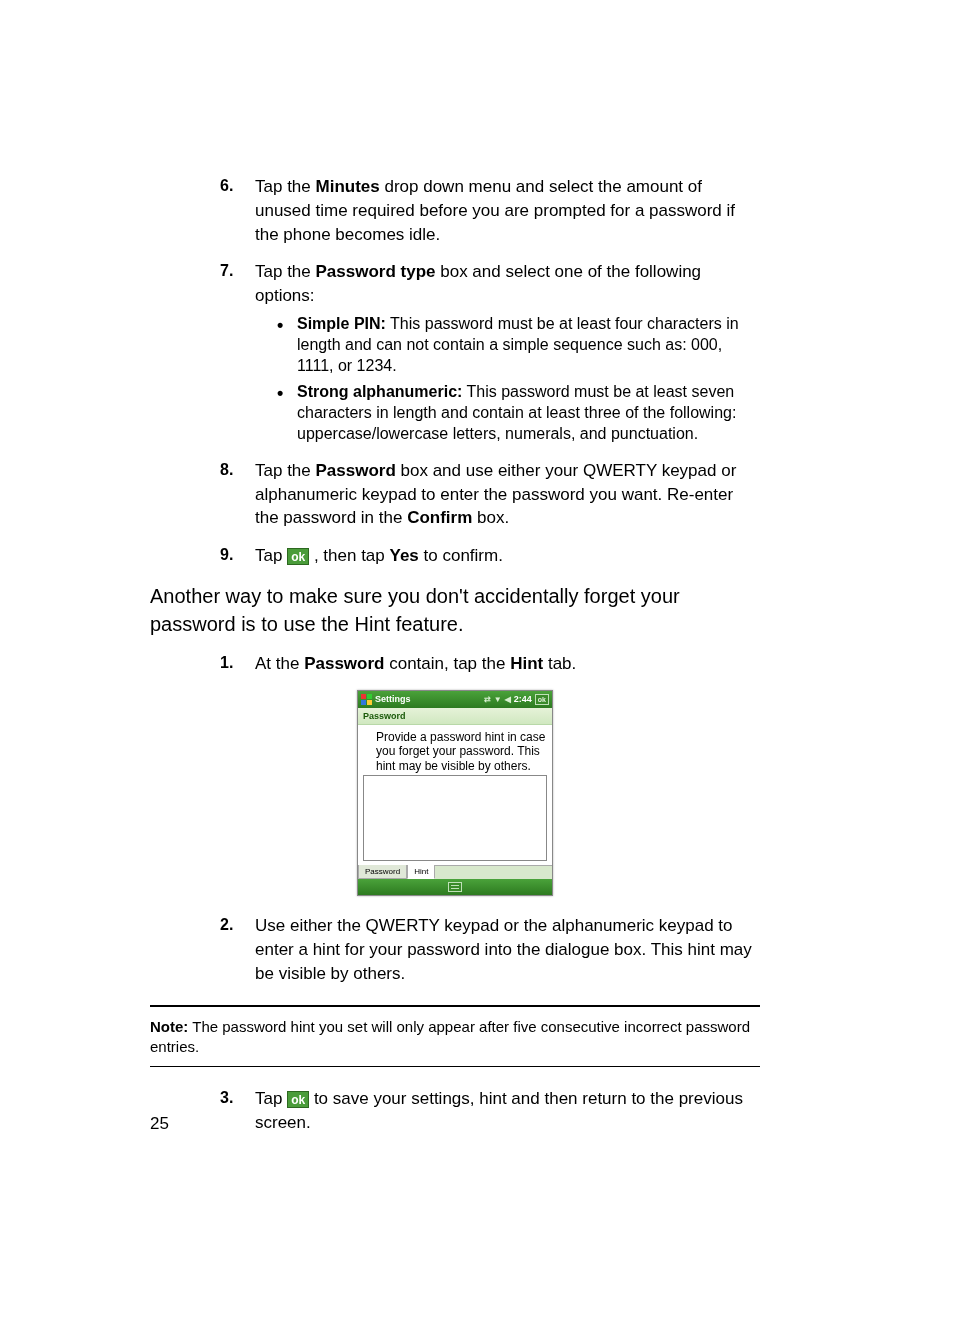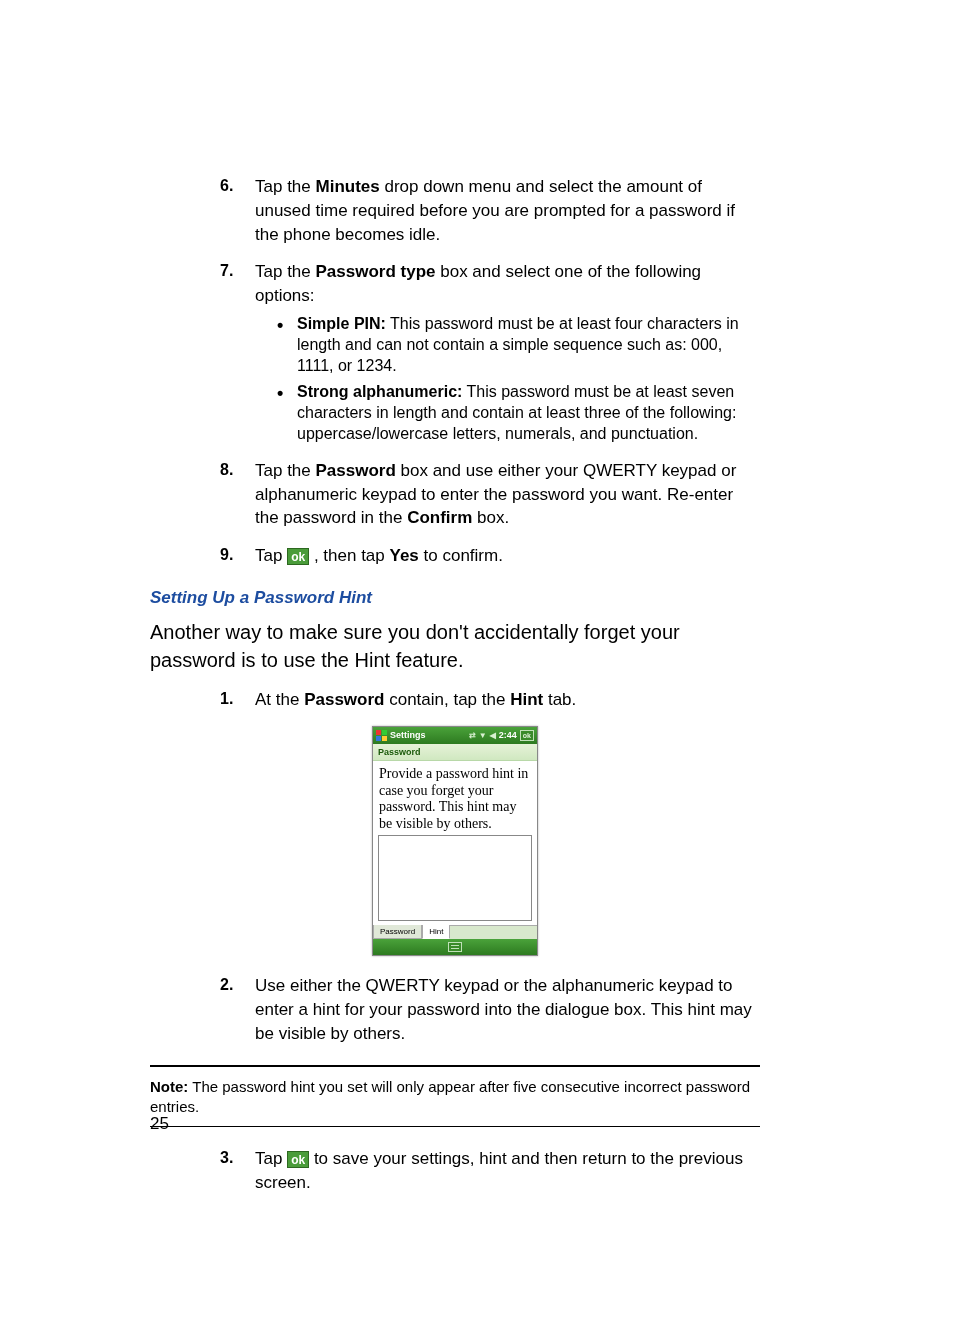--- a/index.html
+++ b/index.html
@@ -72,21 +72,21 @@
     font-size: 20px;
     line-height: 1.4;
     margin-bottom: 14px;
   }
   .screenshot-wrap {
     text-align: center;
     margin: 8px 0 18px 0;
   }
   .wm-screen {
     display: inline-block;
-    width: 166px;
+    width: 196px;
     border: 1px solid #888;
     background: #fff;
     text-align: left;
     font-family: Tahoma, Arial, sans-serif;
     box-shadow: 0 0 2px rgba(0,0,0,0.3);
   }
   .wm-titlebar {
     background: linear-gradient(to bottom, #4aa23a, #2d7a20);
     height: 17px;
     display: flex;
@@ -118,25 +118,24 @@
   }
   .wm-subhead {
     background: linear-gradient(to bottom, #e6f2d8, #d0e8c0);
     color: #1a5a0a;
     font-size: 9px;
     font-weight: bold;
     padding: 3px 5px;
     border-bottom: 1px solid #b8d8a8;
   }
   .wm-body {
-    padding: 5px 6px 2px 6px;
-    font-size: 14px;
+    padding: 5px 6px 2px 18px;
+    font-size: 12px;
     line-height: 1.2;
     min-height: 28px;
-    font-family: Liberation Serif, serif;
   }
   .wm-textarea {
     margin: 0 5px 4px 5px;
     border: 1px solid #888;
     height: 86px;
     background: #fff;
   }
   .wm-tabs {
     display: flex;
     border-top: 1px solid #aaa;
@@ -219,21 +218,20 @@
       </span>
     </li>
     <li>
       <span class="num">9.</span>
       <span>
         <span>Tap </span><span class="ok-btn">ok</span><span> , then tap </span><span class="bold">Yes</span><span> to confirm.</span>
       </span>
     </li>
   </ol>
 
-  <h3 class="section-heading">Setting Up a Password Hint</h3>
 
   <p class="body-text">Another way to make sure you don't accidentally forget your password is to use the Hint feature.</p>
 
   <ol class="main">
     <li>
       <span class="num">1.</span>
       <span>
         <span>At the </span><span class="bold">Password</span><span> contain, tap the </span><span class="bold">Hint</span><span> tab.</span>
       </span>
     </li>

